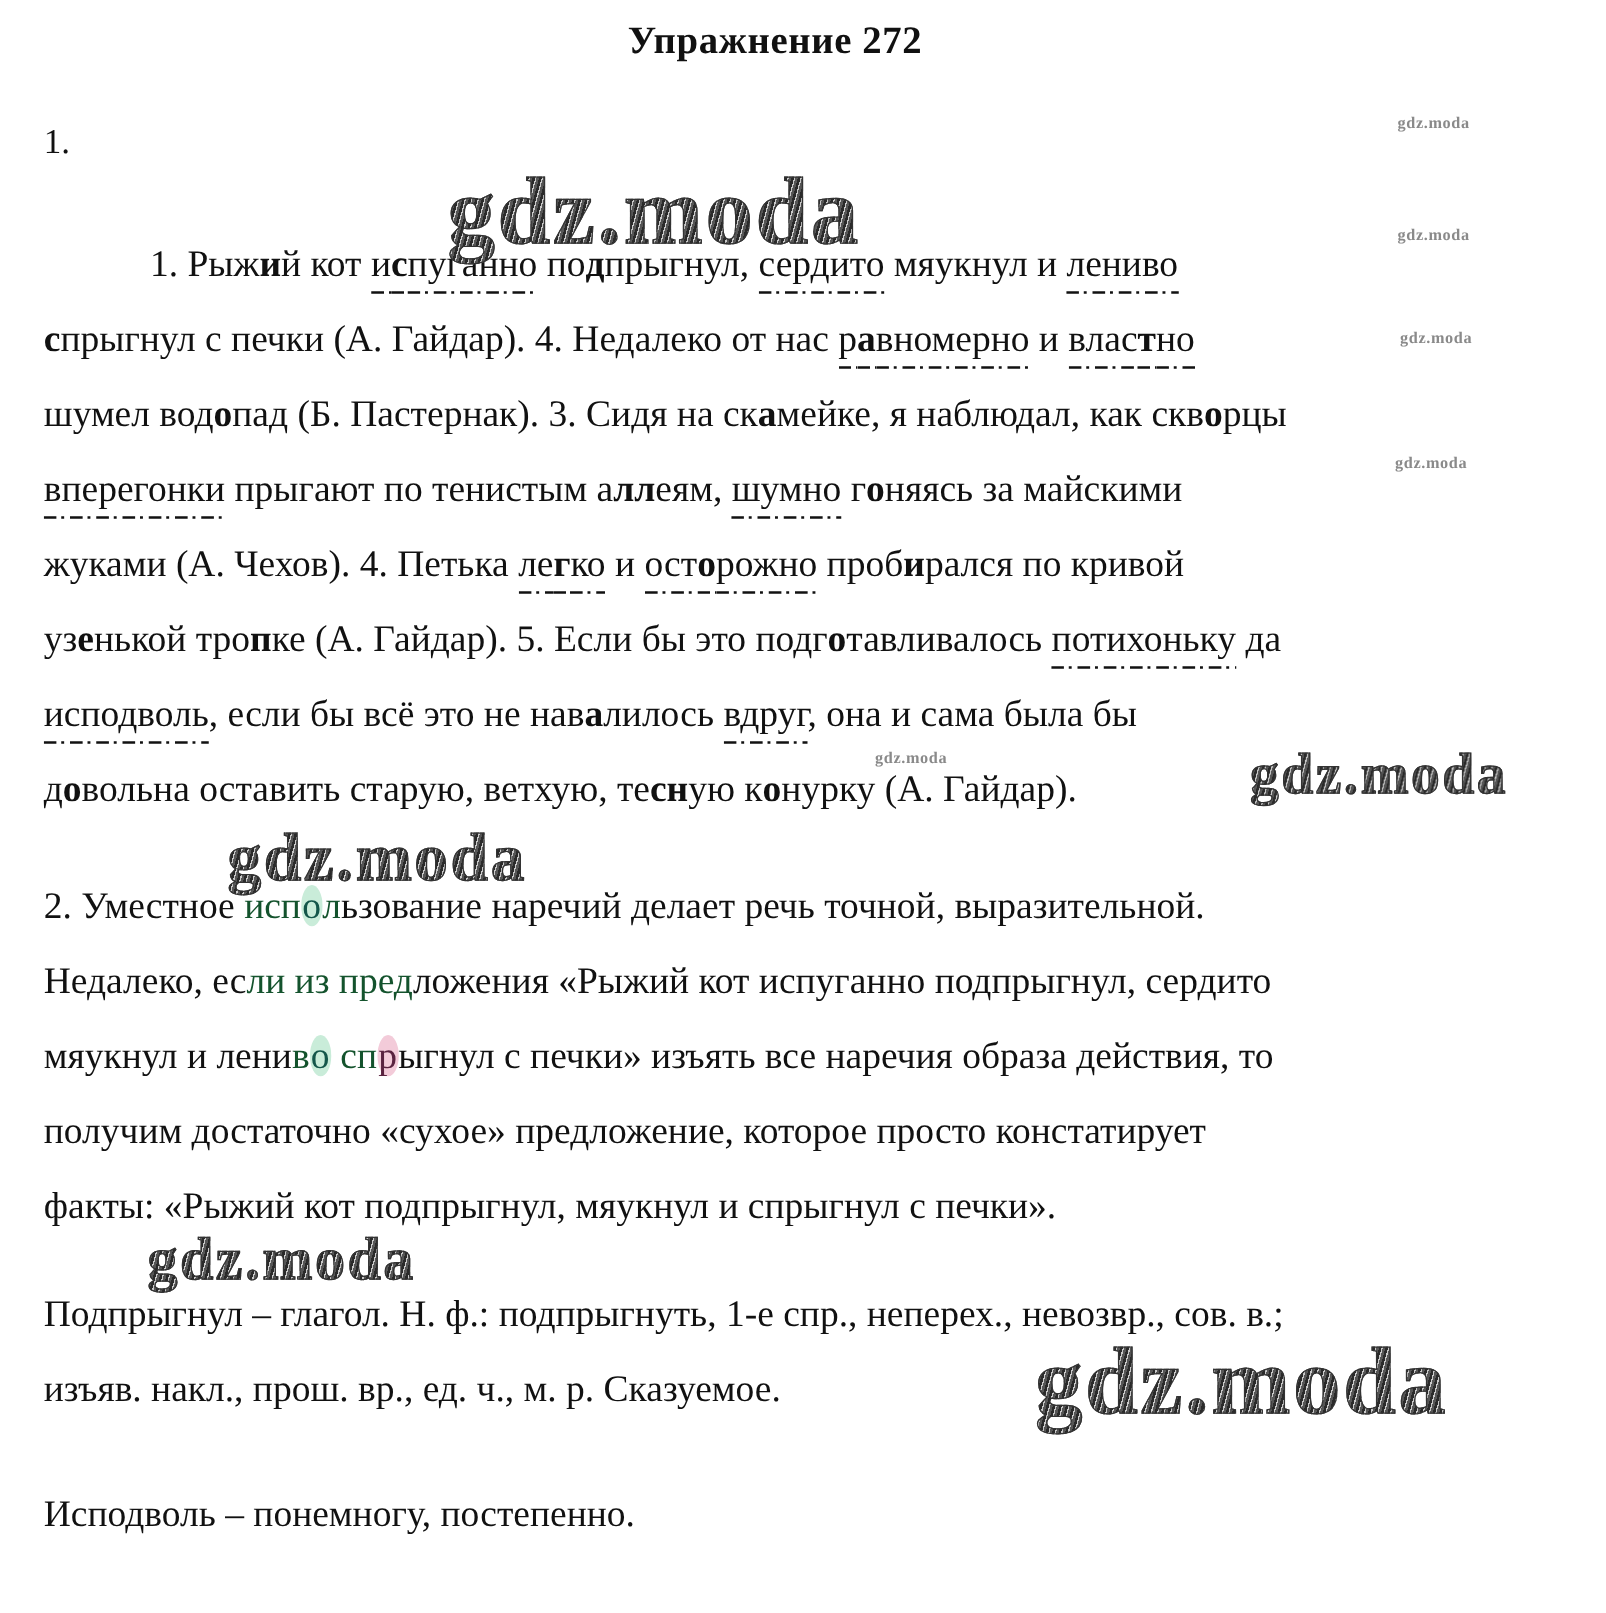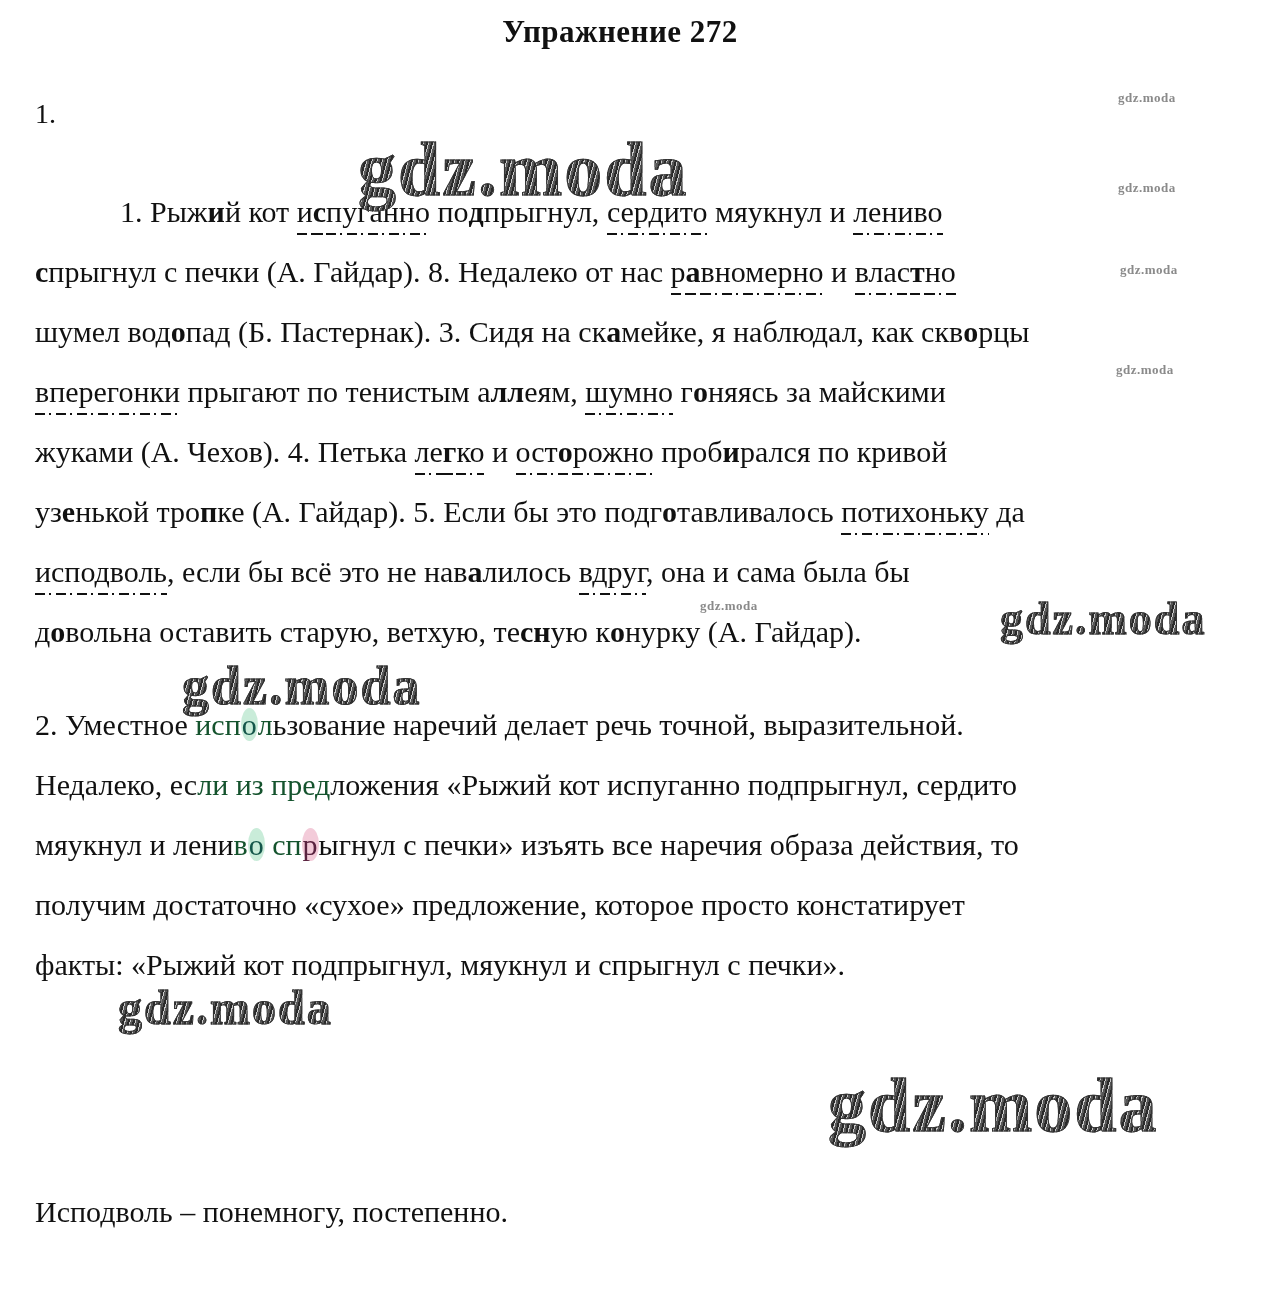--- a/index.html
+++ b/index.html
@@ -41,34 +41,38 @@
   }
 </style>
 </head>
 <body>
 
 <div class="page">
   <h1 class="title">Упражнение 272</h1>
   <div class="marker">1.</div>
   <div class="para" id="p1">
       <div class="line indent"><span>1. Рыж</span><span class="b">и</span><span>й кот </span><span class="u">и</span><span class="b u">с</span><span class="u">пуганно</span><span> по</span><span class="b">д</span><span>прыгнул, </span><span class="u">сердито</span><span> мяукнул и </span><span class="u">лениво</span></div>
-      <div class="line"><span class="b">с</span><span>прыгнул с печки (А. Гайдар). 8. Недалеко от нас </span><span class="u">р</span><span class="b u">а</span><span class="u">вномерно</span><span> и </span><span class="u">влас</span><span class="b u">т</span><span class="u">но</span></div>
+      <div class="line"><span class="b">с</span><span>прыгнул с печки (А. Гайдар). 4. Недалеко от нас </span><span class="u">р</span><span class="b u">а</span><span class="u">вномерно</span><span> и </span><span class="u">влас</span><span class="b u">т</span><span class="u">но</span></div>
       <div class="line"><span>шумел вод</span><span class="b">о</span><span>пад (Б. Пастернак). 3. Сидя на ск</span><span class="b">а</span><span>мейке, я наблюдал, как скв</span><span class="b">о</span><span>рцы</span></div>
       <div class="line"><span class="u">вперегонки</span><span> прыгают по тенистым а</span><span class="b">лл</span><span>еям, </span><span class="u">шумно</span><span> г</span><span class="b">о</span><span>няясь за майскими</span></div>
       <div class="line"><span>жуками (А. Чехов). 4. Петька </span><span class="u">ле</span><span class="b u">г</span><span class="u">ко</span><span> и </span><span class="u">ост</span><span class="b u">о</span><span class="u">рожно</span><span> проб</span><span class="b">и</span><span>рался по кривой</span></div>
       <div class="line"><span>уз</span><span class="b">е</span><span>нькой тро</span><span class="b">п</span><span>ке (А. Гайдар). 5. Если бы это подг</span><span class="b">о</span><span>тавливалось </span><span class="u">потихоньку</span><span> да</span></div>
       <div class="line"><span class="u">исподволь</span><span>, если бы всё это не нав</span><span class="b">а</span><span>лилось </span><span class="u">вдруг</span><span>, она и сама была бы</span></div>
       <div class="line"><span>д</span><span class="b">о</span><span>вольна оставить старую, ветхую, те</span><span class="b">сн</span><span>ую к</span><span class="b">о</span><span>нурку (А. Гайдар).</span></div>
     </div>
   <div class="para" id="p2">
       <div class="line"><span>2. Уместное </span><span class="g">исп</span><span class="gbg">о</span><span class="g">л</span><span>ьзование наречий делает речь точной, выразительной.</span></div>
       <div class="line"><span>Недалеко, ес</span><span class="g">ли из пред</span><span>ложения «Рыжий кот испуганно подпрыгнул, сердито</span></div>
       <div class="line"><span>мяукнул и лени</span><span class="g">в</span><span class="gbg">о</span><span> </span><span class="g">сп</span><span class="pbg">р</span><span>ыгнул с печки» изъять все наречия образа действия, то</span></div>
       <div class="line"><span>получим достаточно «сухое» предложение, которое просто констатирует</span></div>
       <div class="line"><span>факты: «Рыжий кот подпрыгнул, мяукнул и спрыгнул с печки».</span></div>
+    </div>
+  <div class="para" id="p3">
+      <div class="line"><span>Подпрыгнул – глагол. Н. ф.: подпрыгнуть, 1-е спр., неперех., невозвр., сов. в.;</span></div>
+      <div class="line"><span>изъяв. накл., прош. вр., ед. ч., м. р. Сказуемое.</span></div>
     </div>
   <div class="para" id="p4">
       <div class="line"><span>Исподволь – понемногу, постепенно.</span></div>
     </div>
   <div id="wms">
       <span class="wm small" style="left: 1118px; top: 90px;">gdz.moda</span>
       <span class="wm large" style="left: 358px; top: 126px; font-size: 76px;">gdz.moda</span>
       <span class="wm small" style="left: 1118px; top: 180px;">gdz.moda</span>
       <span class="wm small" style="left: 1120px; top: 262px;">gdz.moda</span>
       <span class="wm small" style="left: 1116px; top: 362px;">gdz.moda</span>

